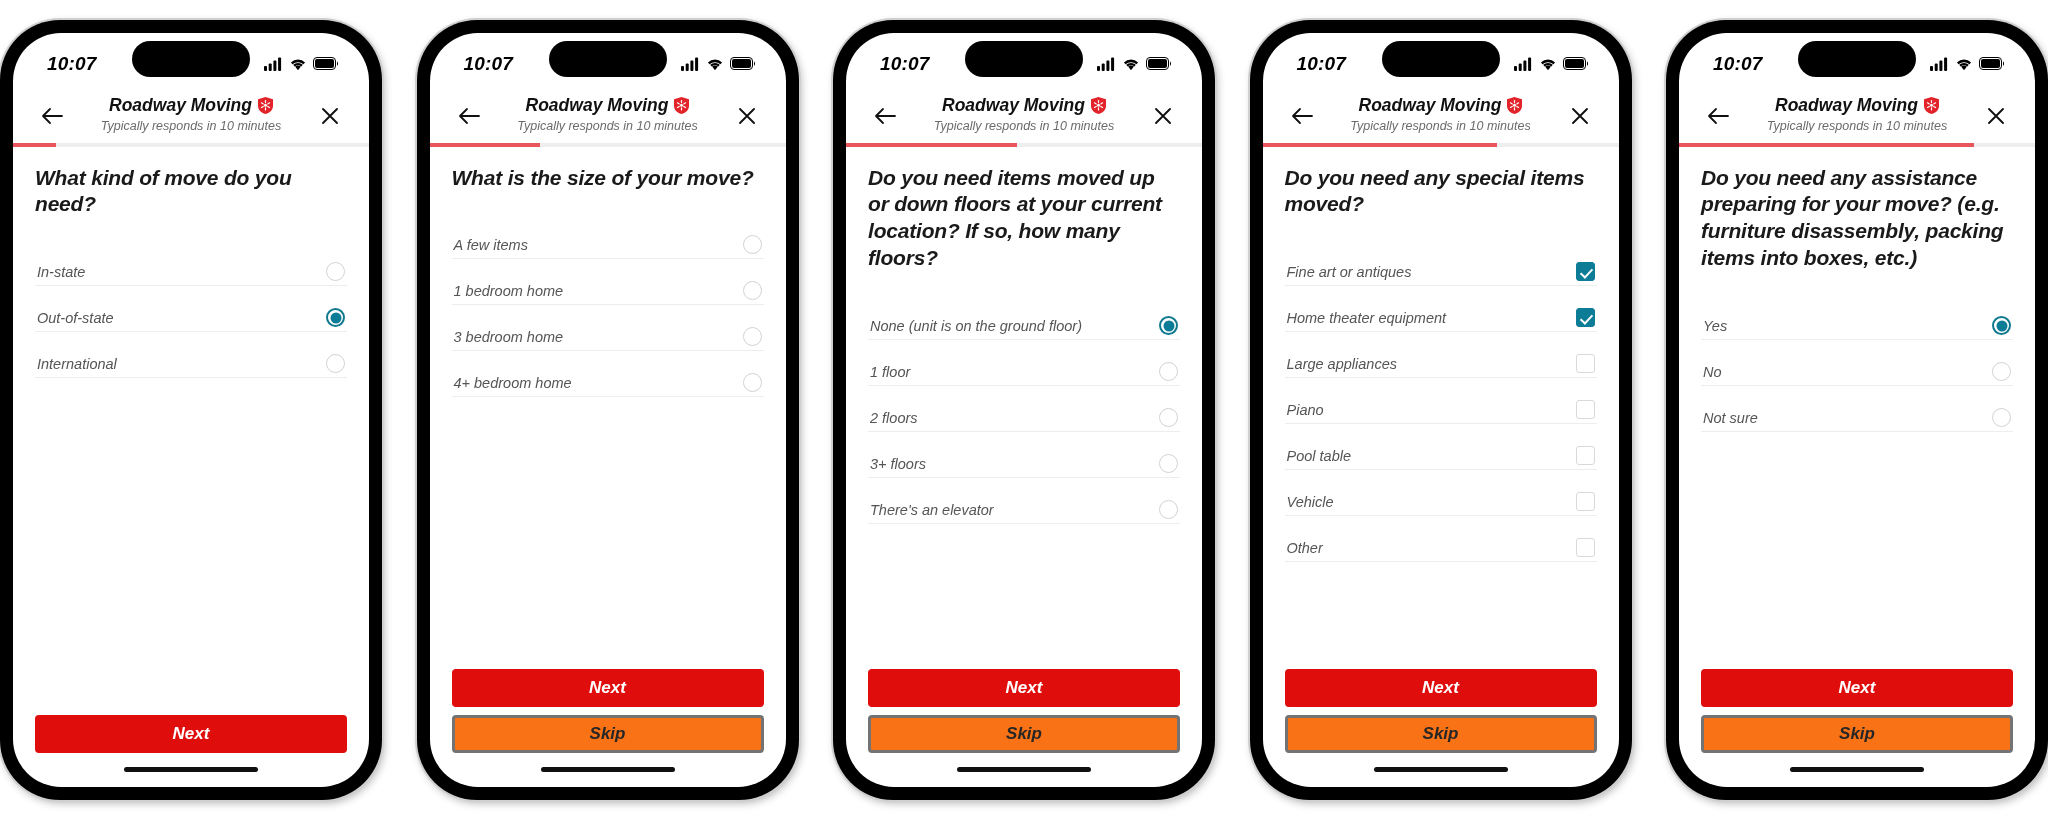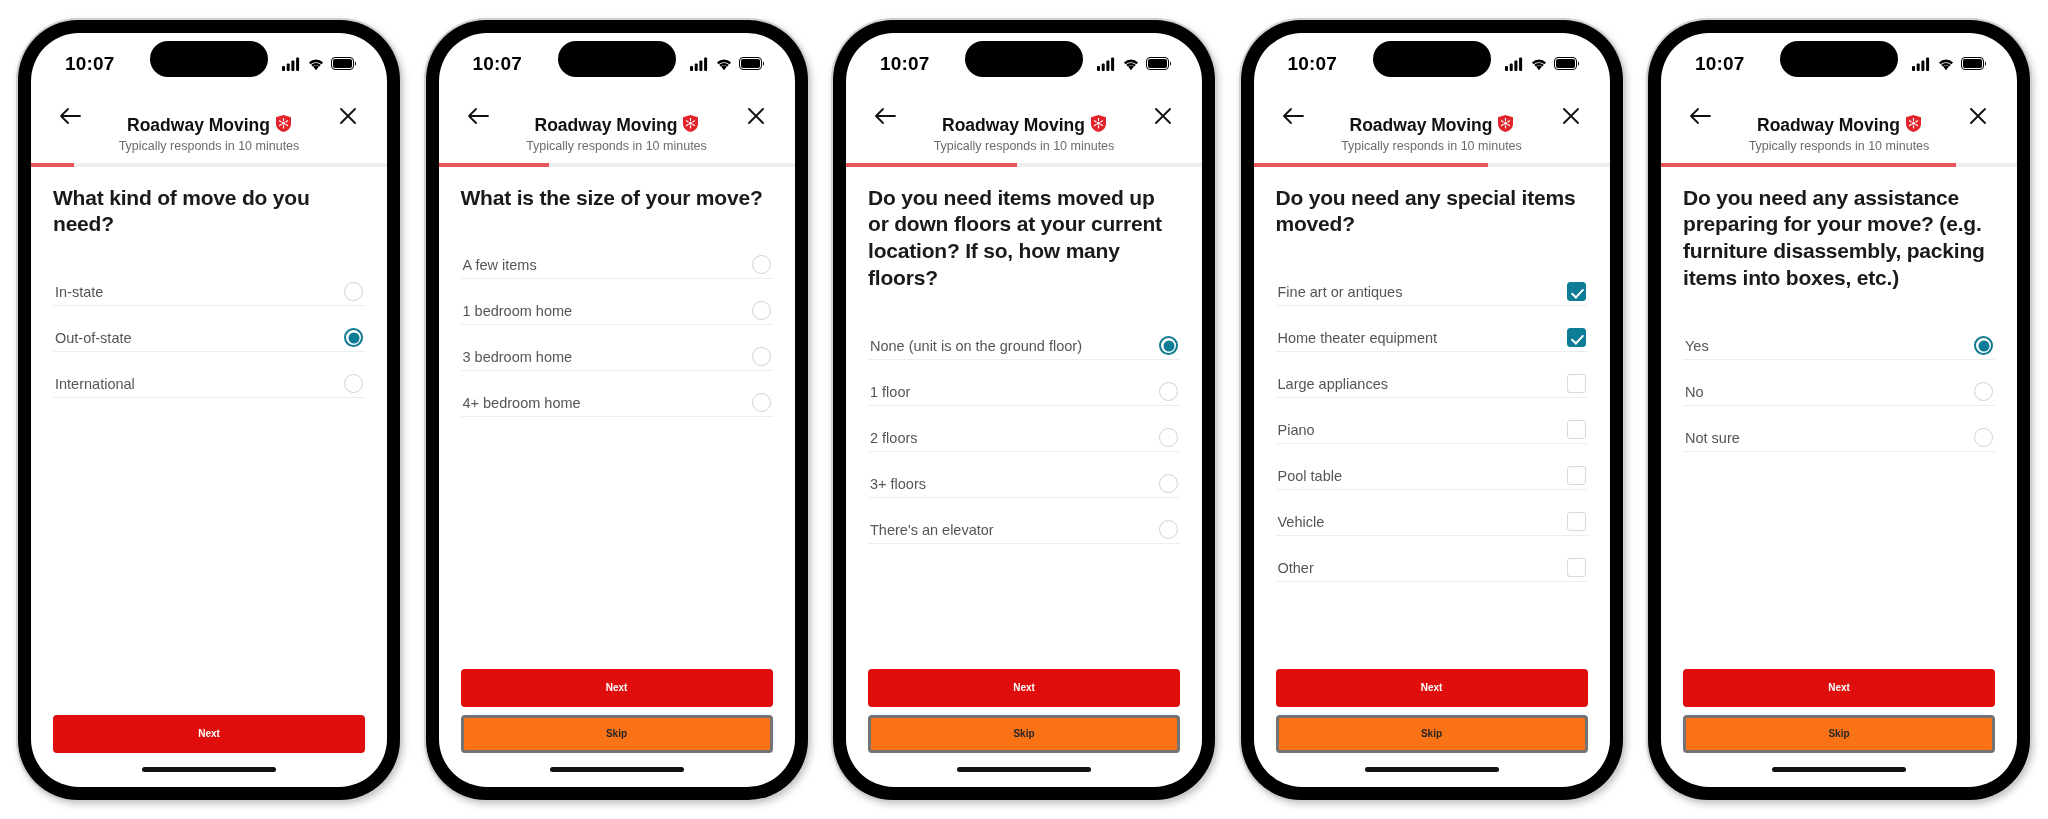--- a/index.html
+++ b/index.html
@@ -7,21 +7,22 @@
     width: 2048px; height: 819px;
     background: #ffffff;
     font-family: "Liberation Sans", sans-serif;
     overflow: hidden;
   }
   .stage {
     width: 2048px; height: 819px;
     display: flex;
     align-items: center;
     justify-content: space-between;
-    padding: 0 18px;
+    padding: 0 0;
+    font-style: italic;
   }
 
   
   .phone {
     position: relative;
     width: 382px;
     height: 780px;
     border-radius: 60px;
     background: #000000;
     padding: 13px;
@@ -85,24 +86,23 @@
     flex: 0 0 auto;
     margin-top: 4px;
   }
   .nav-center {
     flex: 1 1 auto;
     text-align: center;
     min-width: 0;
   }
   .nav-title-row {
     display: flex;
-    align-items: flex-start;
+    align-items: center;
     justify-content: center;
     gap: 6px;
-    margin-top: 20px;
   }
   .nav-title {
     font-size: 17.5px;
     font-weight: bold;
     color: #111;
     white-space: nowrap;
   }
   .badge-shield { flex: 0 0 auto; display:block; }
   .nav-sub {
     font-size: 12.5px;
@@ -209,21 +209,21 @@
     display: flex;
     flex-direction: column;
     gap: 8px;
   }
   .btn {
     height: 38px;
     border-radius: 4px;
     display: flex;
     align-items: center;
     justify-content: center;
-    font-size: 10px;
+    font-size: 17px;
     font-weight: bold;
     cursor: pointer;
     user-select: none;
   }
   .btn-next { background: #e00d0d; color: #ffffff; }
   .btn-skip { background: #f97316; color: #262626; border: 3px solid #737373; }
 
   .home-indicator-wrap {
     flex: 0 0 auto;
     height: 34px;

